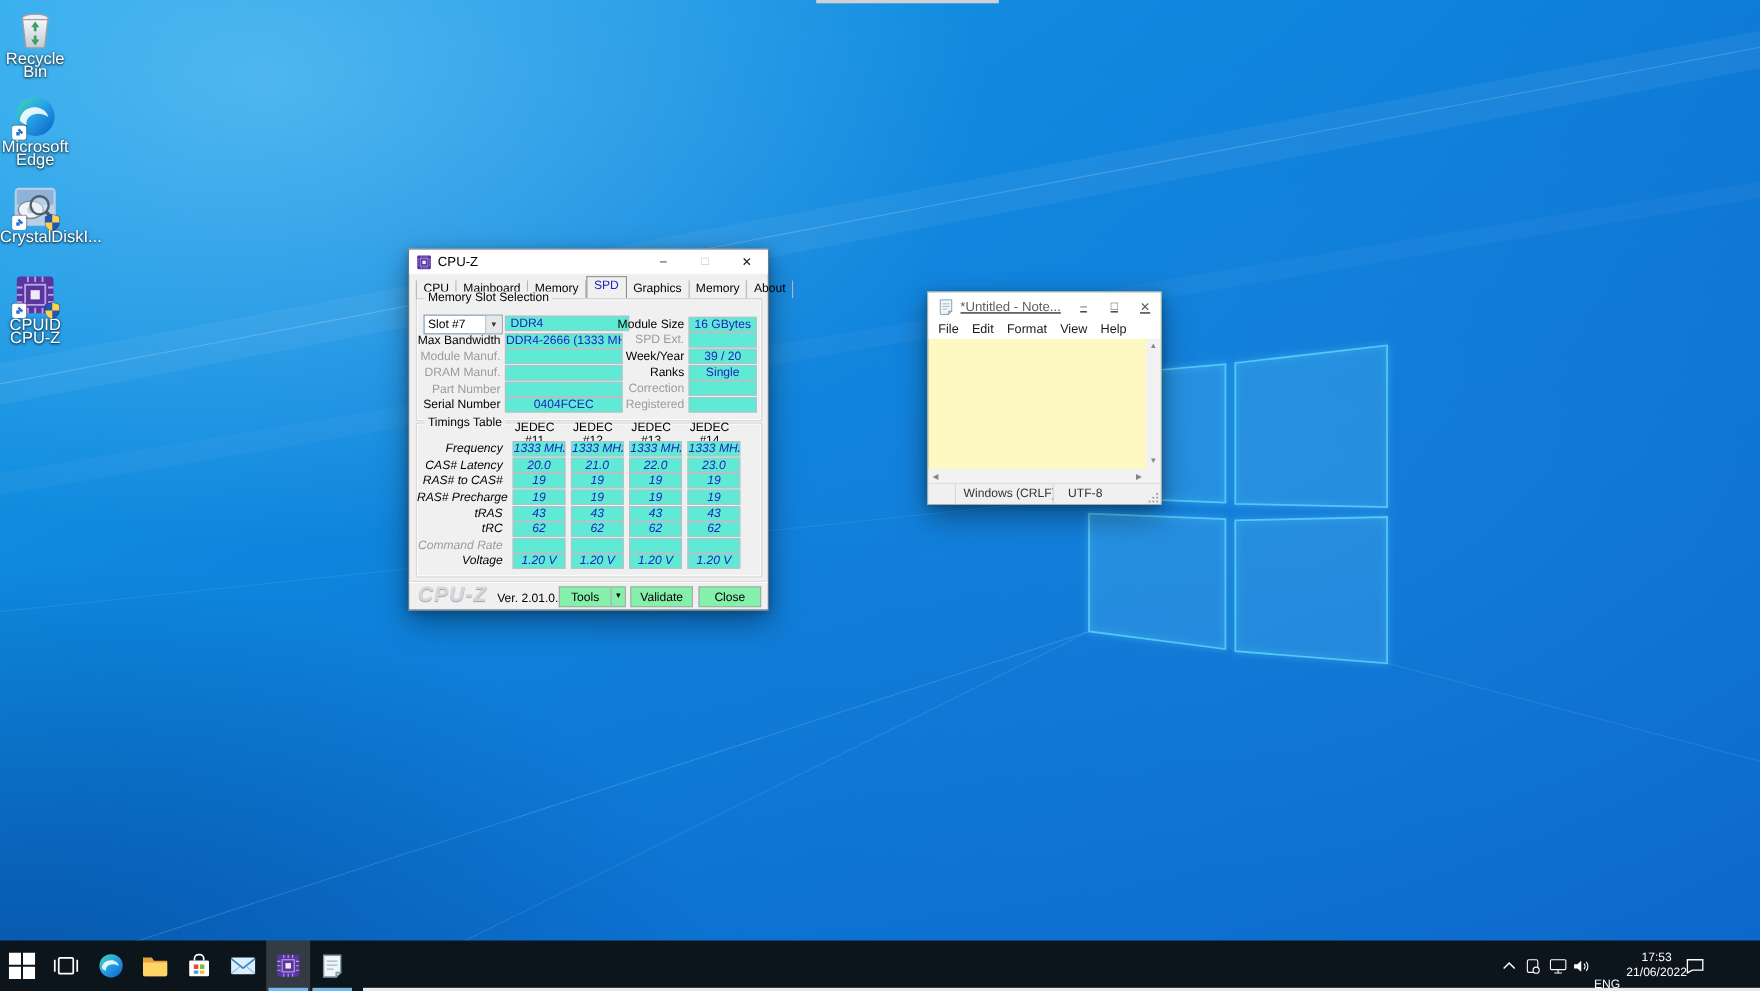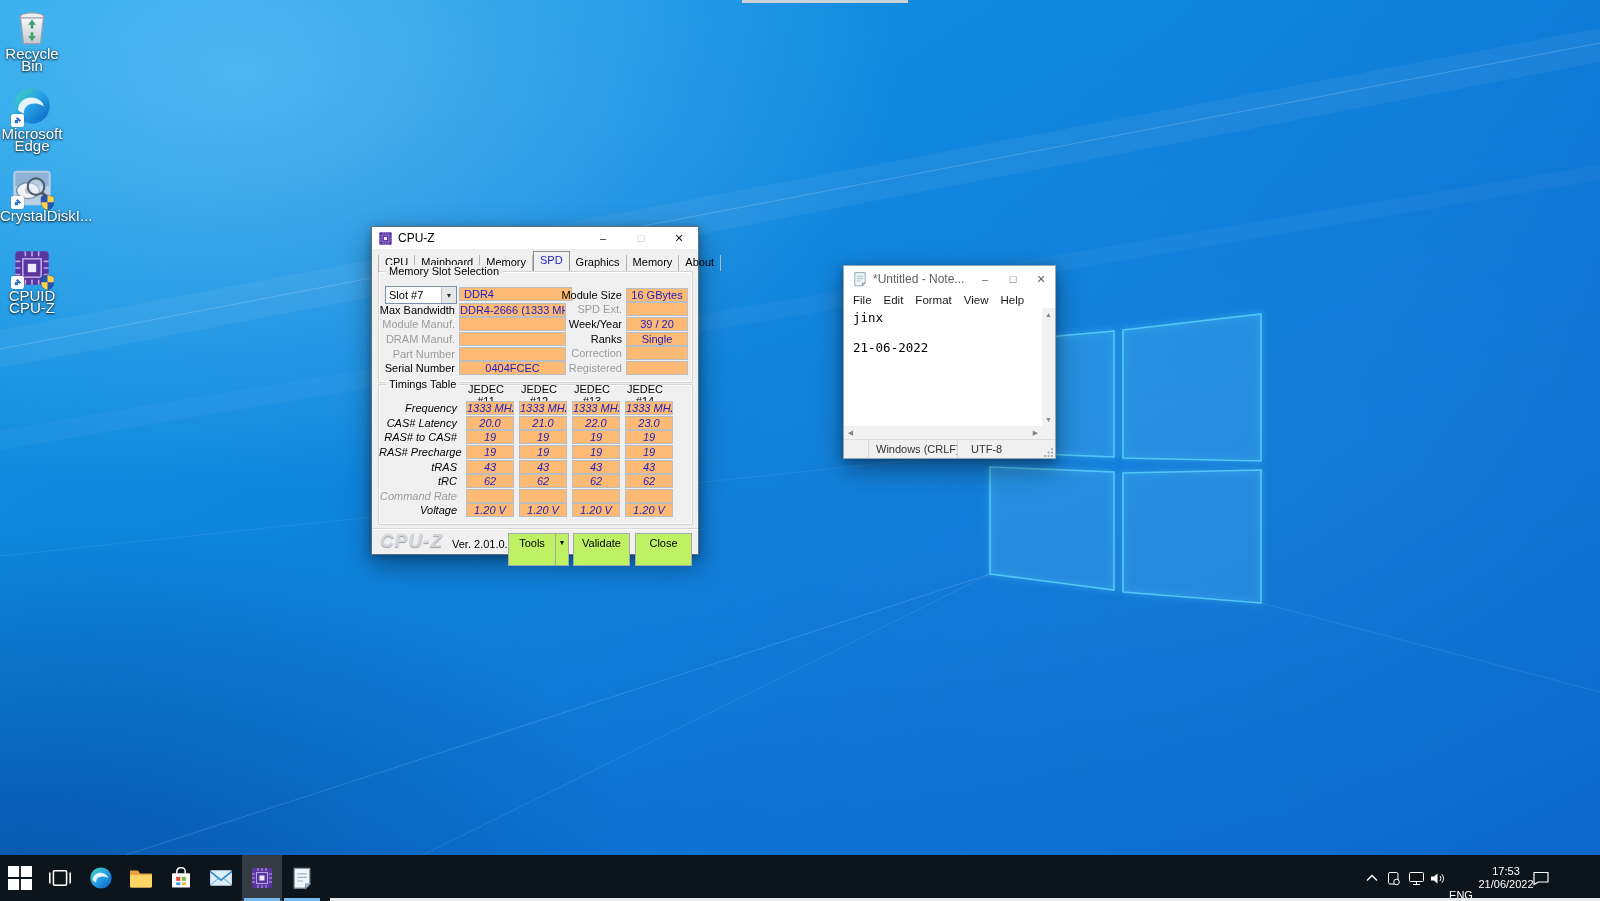--- a/index.html
+++ b/index.html
@@ -47,21 +47,21 @@
     height:16px;line-height:15px;color:#2121c8;font-weight:normal;margin-bottom:-1px;}
   .groupbox{position:absolute;border:1px solid #d5d5d5;border-radius:2px;box-shadow:inset 0 0 0 1px #fdfdfd;}
   .gb-label{position:absolute;top:-7px;left:7px;background:#f0f0f0;padding:0 3px;font-size:11px;color:#000;}
   #g1{left:6px;top:44px;width:313px;height:110px;}
   #g2{left:6px;top:157px;width:313px;height:139px;}
   .combo{position:absolute;left:6px;top:14px;width:70px;height:16px;background:#fff;border:1px solid #7a93ad;
     display:flex;align-items:center;}
   .combo-txt{flex:1;padding-left:3px;color:#000;}
   .combo-btn{width:14px;height:100%;background:#e7e7e7;border-left:1px solid #b9c6d2;display:flex;
     align-items:center;justify-content:center;font-size:7px;color:#333;}
-  .czbox{background:#fdba74;border:1px solid #b9bec4;color:#2121c0;text-align:center;
+  .czbox{background:#5eead4;border:1px solid #b9bec4;color:#2121c0;text-align:center;
     height:12px;line-height:12px;font-size:11px;overflow:hidden;white-space:nowrap;}
   #ddr4-box{position:absolute;left:80px;top:15px;width:107px;text-align:left;padding-left:4px;}
   .cz-left-rows{position:absolute;left:0;top:30.5px;width:193px;}
   .cz-right-rows{position:absolute;left:150px;top:15.5px;width:159px;}
   .cz-row{display:flex;align-items:center;height:14.6px;}
   .cz-row .lbl{text-align:right;padding-right:4px;color:#000;white-space:nowrap;}
   .cz-left-rows .lbl{width:76px;}
   .cz-left-rows .czbox{width:105px;}
   .cz-right-rows .lbl{flex:1;}
   .cz-right-rows .czbox{width:60px;}
@@ -72,28 +72,28 @@
   .tt-lbl{width:78px;text-align:right;padding-right:4px;color:#000;white-space:nowrap;}
   .tt-cell{width:46px;margin-left:5px;}
   .tt-cell:first-of-type{margin-left:1px;}
   .tt-h{width:48px;margin-left:5px;text-align:center;color:#000;font-size:11px;}
   .tt-h:first-of-type{margin-left:1px;}
   .cz-sep{position:absolute;left:0;top:301px;width:100%;border-top:1px solid #d8d8d8;border-bottom:1px solid #fff;}
   .cz-footer{position:absolute;left:0;top:304px;width:100%;height:22px;}
   .cz-logo{position:absolute;left:8px;top:-1px;font-size:19px;font-weight:bold;font-style:italic;
     color:#d3d6da;text-shadow:0 1px 1px #9aa0a6;letter-spacing:1px;}
   .cz-ver{position:absolute;left:80px;top:7px;font-size:11px;color:#000;}
-  .btn{position:absolute;top:2px;height:33px;line-height:18px;text-align:center;background:#bef264;
+  .btn{position:absolute;top:2px;height:19px;line-height:18px;text-align:center;background:#86efac;
     border:1px solid #a8a8a8;font-size:11px;color:#000;box-sizing:border-box;cursor:default;}
   #btn-tools{left:136px;width:47px;border-right:none;}
   #btn-tools-arrow{left:183px;width:14px;font-size:7px;}
   #btn-validate{left:201px;width:57px;}
   #btn-close{left:263px;width:57px;}
   
-  #notepad{left:843px;top:265px;width:211px;height:192px;background:#fef9c3;border:1px solid #98a6b2;z-index:5;}
+  #notepad{left:843px;top:265px;width:211px;height:192px;background:#fef9c3;border:1px solid #98a6b2;z-index:5;text-decoration:underline;}
   #notepad .titlebar{height:26px;}
   #notepad .t-ico{margin:0 5px 0 8px;width:16px;height:16px;}
   #notepad .t-ico svg{width:16px;height:16px;}
   #notepad .t-title{font-size:12px;color:#5f5f5f;flex:1;white-space:nowrap;overflow:hidden;}
   #notepad .cap{width:28px;color:#5f5f5f;}
   .menubar{position:absolute;left:0;top:26px;width:100%;height:16px;display:flex;align-items:center;
     background:#fff;font-size:11.5px;color:#1a1a1a;padding-left:3px;box-sizing:border-box;}
   .menu-item{padding:0 6px;cursor:default;}
   #np-text{position:absolute;left:0;top:42px;right:13px;height:118px;background:#fff;overflow:hidden;}
   #np-text pre{margin:0;padding:2px 0 0 9px;font-family:"DejaVu Sans Mono","Liberation Mono",monospace;
@@ -406,25 +406,20 @@
     <span class="cap" data-interactable="true">□</span>
     <span class="cap" data-interactable="true">✕</span>
   </div>
   <div class="menubar" data-interactable="false">
       <span class="menu-item" data-interactable="true">File</span>
       <span class="menu-item" data-interactable="true">Edit</span>
       <span class="menu-item" data-interactable="true">Format</span>
       <span class="menu-item" data-interactable="true">View</span>
       <span class="menu-item" data-interactable="true">Help</span>
     </div>
-  <div id="np-text" data-interactable="true">
-    <pre data-interactable="false">jinx
-
-21-06-2022</pre>
-  </div>
   <div class="np-vscroll" data-interactable="true">
     <span class="sb-arrow" style="top:0" data-interactable="true">▲</span>
     <span class="sb-arrow" style="bottom:0" data-interactable="true">▼</span>
   </div>
   <div class="np-hscroll" data-interactable="true">
     <span class="sb-arrow" style="left:0" data-interactable="true">◀</span>
     <span class="sb-arrow" style="right:0" data-interactable="true">▶</span>
   </div>
   <div class="np-corner" data-interactable="false"></div>
   <div class="np-status" data-interactable="false">

